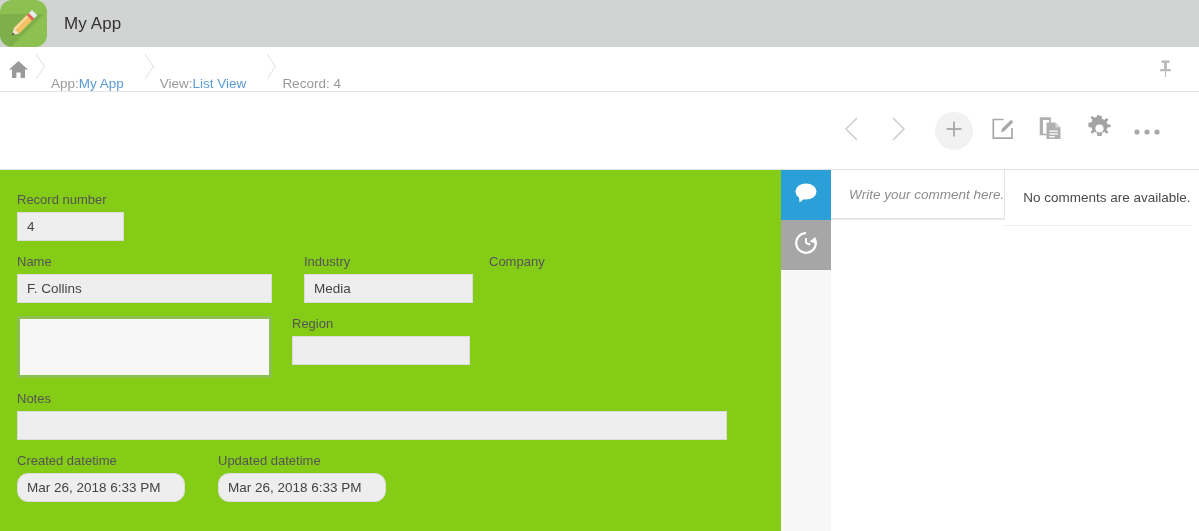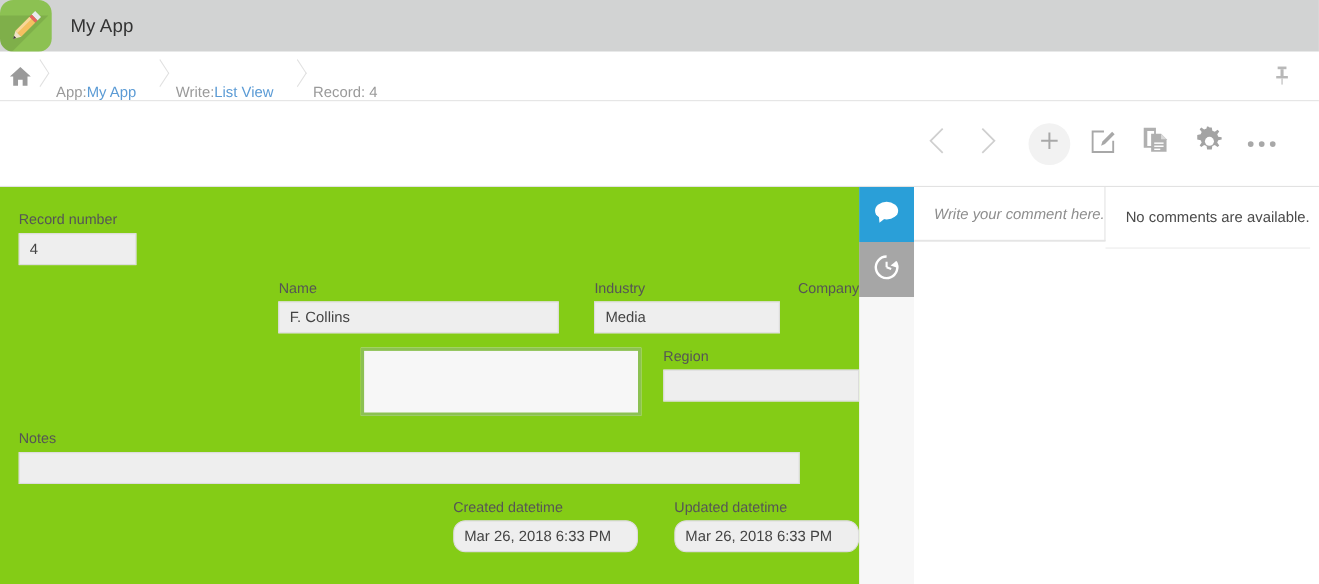--- a/index.html
+++ b/index.html
@@ -130,21 +130,21 @@
     align-items: stretch;
   }
   .formpane {
     width: 781px;
     background: #84cc16;
     box-sizing: border-box;
     padding: 22px 0 0 17px;
     position: relative;
     overflow: hidden;
   }
-  .row { display: flex; align-items: flex-start; justify-content: flex-end; }
+  .row { display: flex; align-items: flex-start; }
   .field { margin-bottom: 13px; }
   .flabel {
     font-size: 13px;
     color: #555555;
     margin-bottom: 5px;
     display: block;
     white-space: nowrap;
   }
   .finput {
     background: #eeeeee;
@@ -259,21 +259,21 @@
     </svg>
   </div>
   <div class="crumbs">
     <div class="crumb">
       <span class="sep"></span>
       <span>App: </span>
         <span class="link">My App</span>
     </div>
     <div class="crumb">
       <span class="sep"></span>
-      <span>Write: </span>
+      <span>View: </span>
         <span class="link">List View</span>
     </div>
     <div class="crumb">
       <span class="sep"></span>
       <span>Record: 4</span>
     </div>
   </div>
   <div class="pin-wrap">
     <svg width="15" height="20" viewBox="0 0 15 20">
       <rect x="3.5" y="1.5" width="8" height="2.4" fill="#b8b8b8"></rect>

